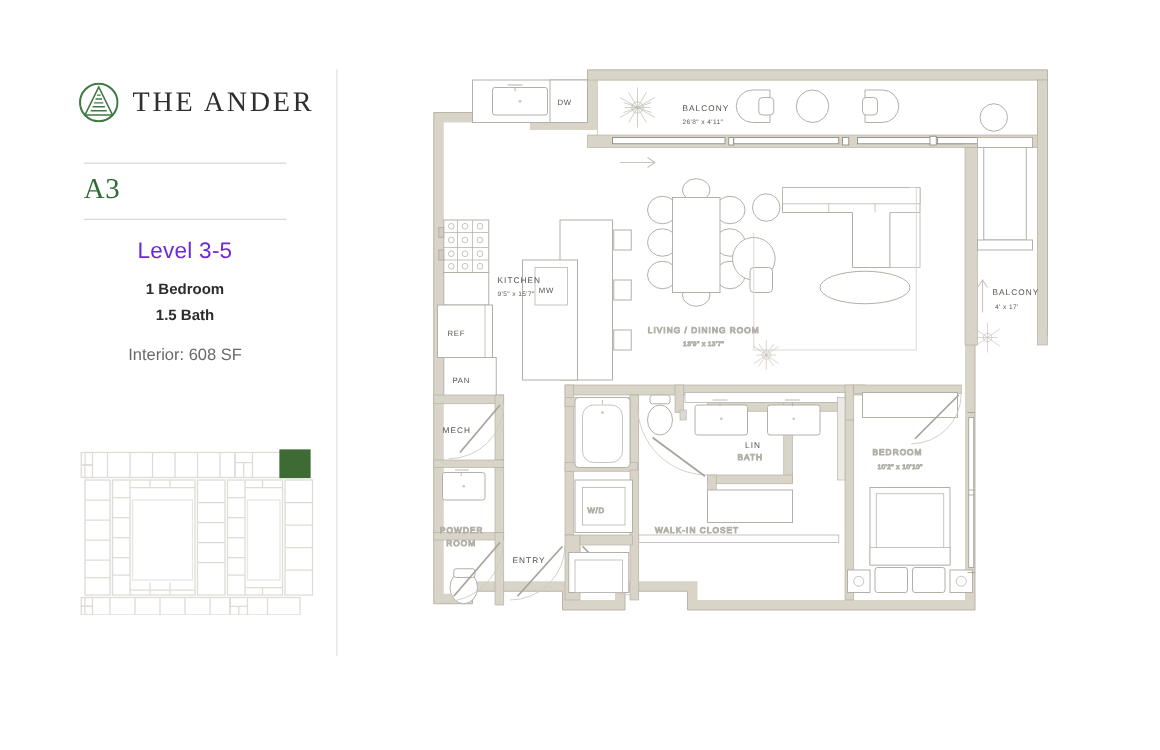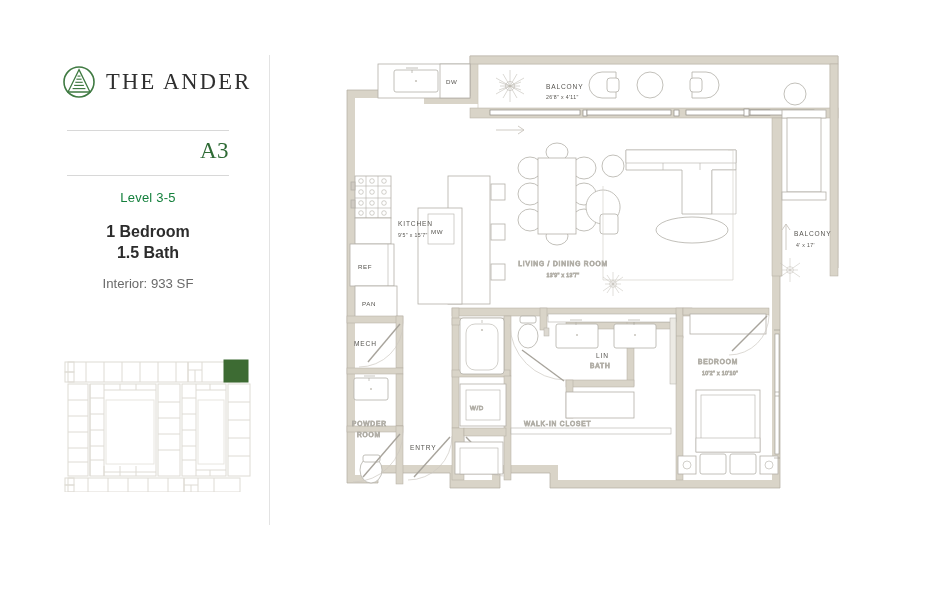--- a/index.html
+++ b/index.html
@@ -19,30 +19,30 @@
   .brand-name{
     font-family:"Liberation Serif", serif;
     font-size:22.5px;letter-spacing:2.2px;color:#2f2f2f;white-space:nowrap;
   }
 
   .rule{position:absolute;left:67px;width:162px;height:1px;background:#d8d8d8;}
   .rule-top{top:130px;}
   .rule-bot{top:175px;}
 
   .plan-code{
-    position:absolute;left:67px;top:138px;width:162px;text-align:right;
+    position:absolute;left:67px;top:138px;width:162px;text-align:left;
     font-family:"Liberation Serif", serif;font-size:23px;color:#2f6b36;letter-spacing:.5px;
   }
   .level{
     position:absolute;left:67px;top:190px;width:162px;text-align:center;
-    font-size:13px;color:#15803d;letter-spacing:.2px;
+    font-size:18px;color:#6d28d9;letter-spacing:.2px;
   }
   .beds{
     position:absolute;left:67px;top:221px;width:162px;text-align:center;
-    font-size:16px;color:#2c2c2c;font-weight:bold;line-height:21px;
+    font-size:12px;color:#2c2c2c;font-weight:bold;line-height:21px;
   }
   .areas{
     position:absolute;left:67px;top:274px;width:162px;text-align:center;
     font-size:13.2px;color:#6a6a6a;line-height:19.5px;
   }
   .areas .total{color:#2c2c2c;font-weight:bold;}
 
   .keyplate{position:absolute;left:64px;top:354px;width:190px;height:138px;}
 
   
@@ -84,21 +84,21 @@
     <div class="rule rule-bot"></div>
 
     <div class="level">Level 3-5</div>
 
     <div class="beds">
       <div>1 Bedroom</div>
       <div>1.5 Bath</div>
     </div>
 
     <div class="areas">
-      <div>Interior: 933 SF</div>
+      <div>Interior: 608 SF</div>
     </div>
 
     <div class="keyplate">
       <svg viewBox="0 0 190 138" width="190" height="138">
         <g fill="none" stroke="#dedbd4" stroke-width="1">
 
           <rect x="4" y="8" width="172" height="20"></rect>
           <path d="M22 8 v20 M40 8 v20 M58 8 v20 M76 8 v20 M94 8 v20 M112 8 v20 M124 8 v20 M138 8 v20"></path>
           <rect x="1" y="8" width="9" height="10"></rect>
           <rect x="1" y="18" width="9" height="10"></rect>

